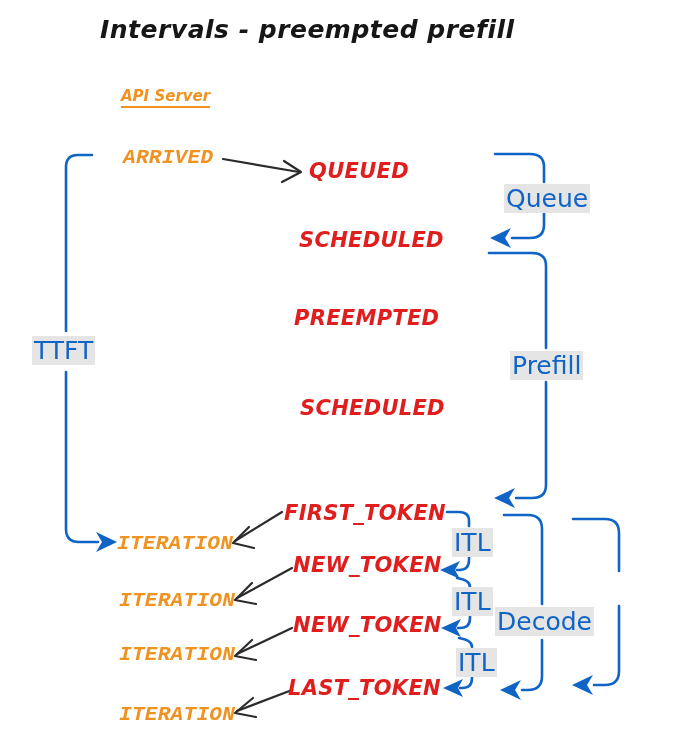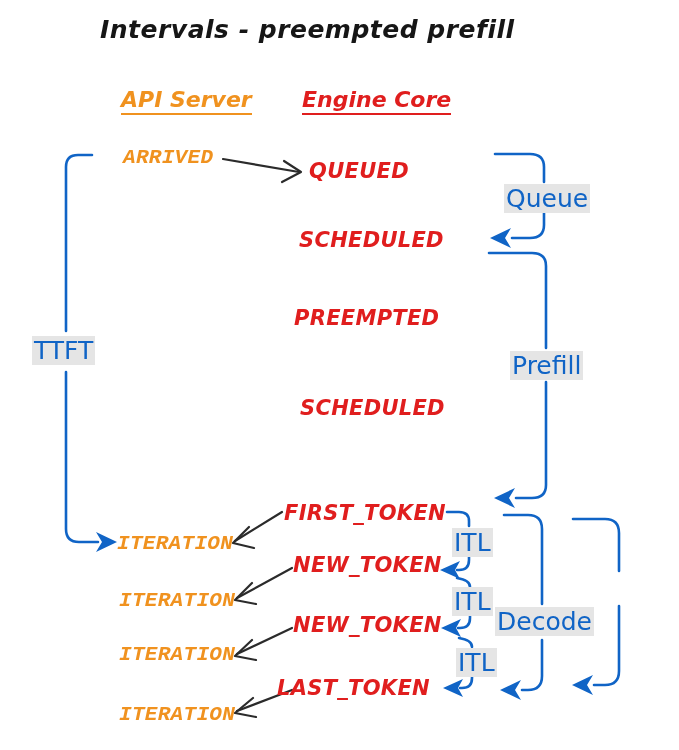--- a/index.html
+++ b/index.html
@@ -6,21 +6,21 @@
   .canvas{
     position:relative;width:679px;height:750px;background:#ffffff;
     font-family:"DejaVu Sans",sans-serif;overflow:hidden;margin-left:16px;
   }
   .title{
     position:absolute;left:84px;top:15px;
     font-size:25px;font-weight:bold;font-style:italic;color:#161616;
     letter-spacing:0.5px;white-space:nowrap;
   }
   .col-header{
-    position:absolute;font-size:22px;font-style:italic;font-weight:bold;
+    position:absolute;font-size:15px;font-style:italic;font-weight:bold;
     white-space:nowrap;border-bottom:2px solid currentColor;padding-bottom:1px;text-align:right;
   }
   .hdr-api{left:105px;top:87px;color:#F0921F;}
   .hdr-engine{left:286px;top:87px;color:#E01E1E;}
   .ev{
     position:absolute;font-size:21px;font-style:italic;font-weight:bold;
     white-space:nowrap;letter-spacing:0.3px;
   }
   .orange{color:#F0921F;font-family:Liberation Mono, monospace;}
   .red{color:#E01E1E;}
@@ -110,36 +110,35 @@
 
     <g>
       <path class="blk-line" d="M276,690 L221,711"></path>
       <path class="blk-line" d="M237,698 L219,713 L240,717"></path>
     </g>
   </svg>
 
   <div class="title">Intervals - preempted prefill</div>
 
   <div class="col-header hdr-api">API Server</div>
-  <div class="col-header hdr-engine">Engine Core</div>
 
   <div class="ev orange" style="left:107px;top:146px">ARRIVED</div>
   <div class="ev orange" style="left:101px;top:532px">ITERATION</div>
   <div class="ev orange" style="left:103px;top:589px">ITERATION</div>
   <div class="ev orange" style="left:103px;top:643px">ITERATION</div>
   <div class="ev orange" style="left:103px;top:703px">ITERATION</div>
 
   <div class="ev red" style="left:293px;top:159px">QUEUED</div>
   <div class="ev red" style="left:283px;top:228px">SCHEDULED</div>
   <div class="ev red" style="left:278px;top:306px">PREEMPTED</div>
   <div class="ev red" style="left:284px;top:396px">SCHEDULED</div>
   <div class="ev red" style="left:268px;top:501px">FIRST_TOKEN</div>
   <div class="ev red" style="left:277px;top:553px">NEW_TOKEN</div>
   <div class="ev red" style="left:277px;top:613px">NEW_TOKEN</div>
-  <div class="ev red" style="left:261px;top:676px">LAST_TOKEN</div>
+  <div class="ev red" style="left:272px;top:676px">LAST_TOKEN</div>
 
   <div class="ivl" style="left:16px;top:336px">TTFT</div>
   <div class="ivl" style="left:488px;top:184px">Queue</div>
   <div class="ivl" style="left:494px;top:351px">Prefill</div>
   <div class="ivl" style="left:436px;top:528px">ITL</div>
   <div class="ivl" style="left:436px;top:587px">ITL</div>
   <div class="ivl" style="left:440px;top:648px">ITL</div>
   <div class="ivl" style="left:479px;top:607px">Decode</div>
 
 </div>

